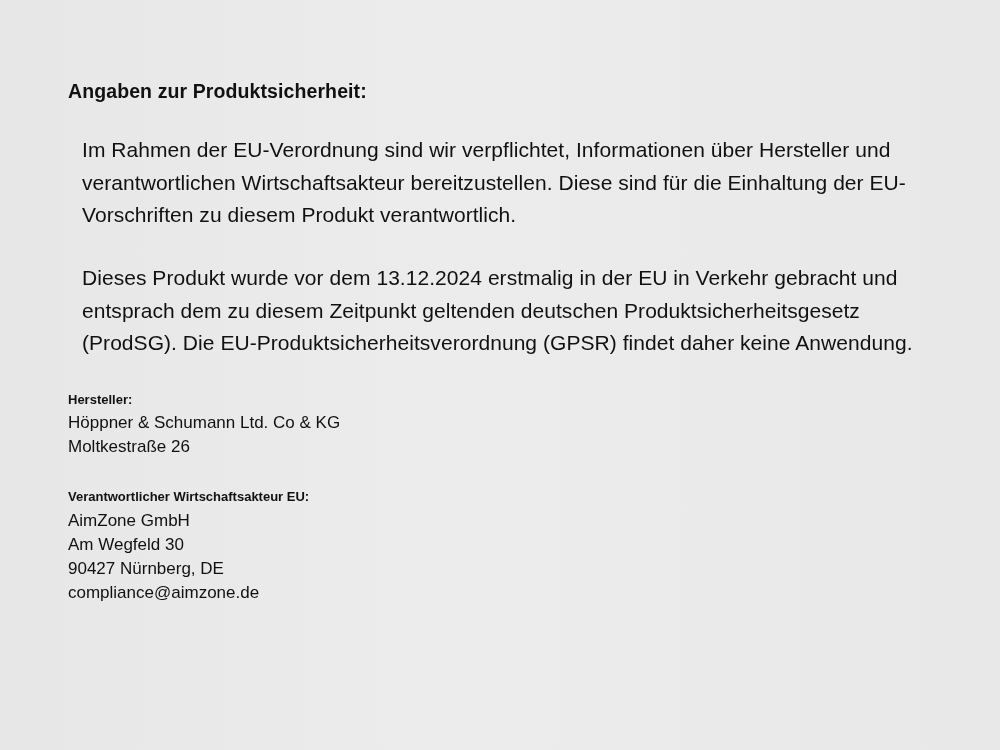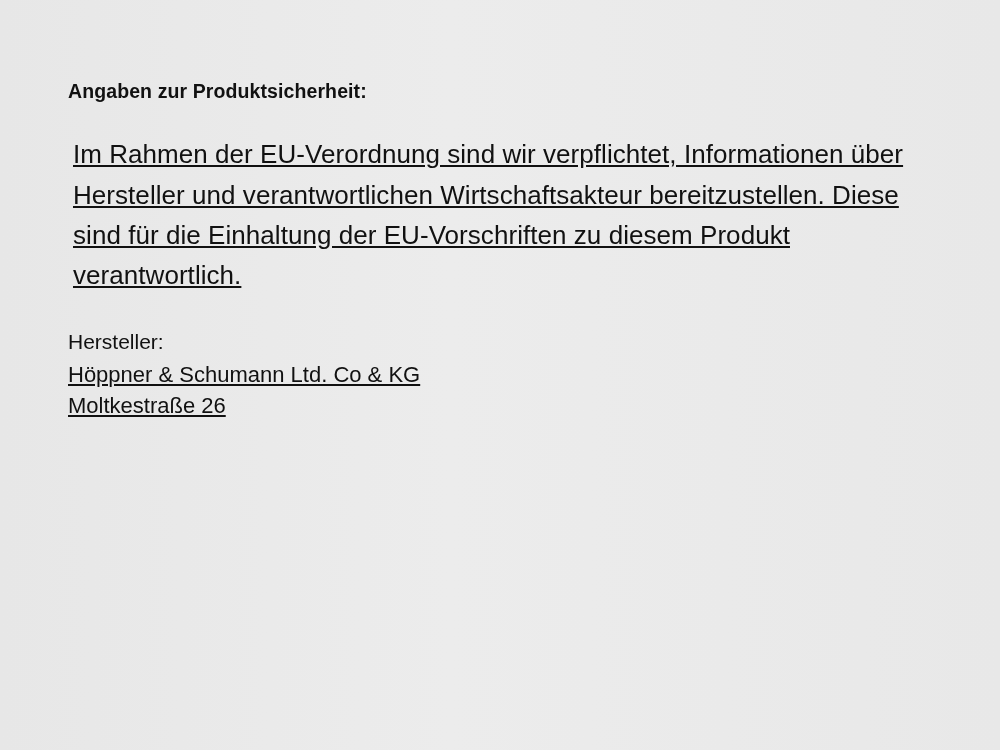--- a/index.html
+++ b/index.html
@@ -26,57 +26,63 @@
     width: 872px;
   }
   h1.section-title {
     font-size: 19.5px;
     font-weight: bold;
     line-height: 1.35;
     margin: 0 0 30px 0;
     letter-spacing: 0.1px;
   }
   p.para {
-    font-size: 26px;
+    font-size: 21px;
     line-height: 1.55;
-    margin: 0 0 30px 5px;
+    margin: 0 0 30px 14px;
     letter-spacing: 0.05px;
-    text-decoration: underline;
   }
   .block {
     margin: 0 0 28px 0;
   }
   .block-title {
-    font-size: 21px;
-    font-weight: normal;
+    font-size: 13px;
+    font-weight: bold;
     line-height: 1.5;
     margin: 0 0 2px 0;
   }
   .block-line {
-    font-size: 22px;
+    font-size: 17px;
     line-height: 1.42;
     margin: 0;
-    text-decoration: underline;
   }
   .block.contact {
     margin-top: 8px;
   }
 </style>
 </head>
 <body>
 
 <div class="page">
   <div class="doc">
 
     <h1 class="section-title">Angaben zur Produktsicherheit:</h1>
 
     <p class="para">Im Rahmen der EU-Verordnung sind wir verpflichtet, Informationen über Hersteller und verantwortlichen Wirtschaftsakteur bereitzustellen. Diese sind für die Einhaltung der EU-Vorschriften zu diesem Produkt verantwortlich.</p>
 
+    <p class="para">Dieses Produkt wurde vor dem 13.12.2024 erstmalig in der EU in Verkehr gebracht und entsprach dem zu diesem Zeitpunkt geltenden deutschen Produktsicherheitsgesetz (ProdSG). Die EU-Produktsicherheitsverordnung (GPSR) findet daher keine Anwendung.</p>
 
     <div class="block">
       <div class="block-title">Hersteller:</div>
       <div class="block-line">Höppner &amp; Schumann Ltd. Co &amp; KG</div>
       <div class="block-line">Moltkestraße 26</div>
     </div>
 
+    <div class="block contact">
+      <div class="block-title">Verantwortlicher Wirtschaftsakteur EU:</div>
+      <div class="block-line">AimZone GmbH</div>
+      <div class="block-line">Am Wegfeld 30</div>
+      <div class="block-line">90427 Nürnberg, DE</div>
+      <div class="block-line">compliance@aimzone.de</div>
+    </div>
 
   </div>
 </div>
 
 </body></html>

